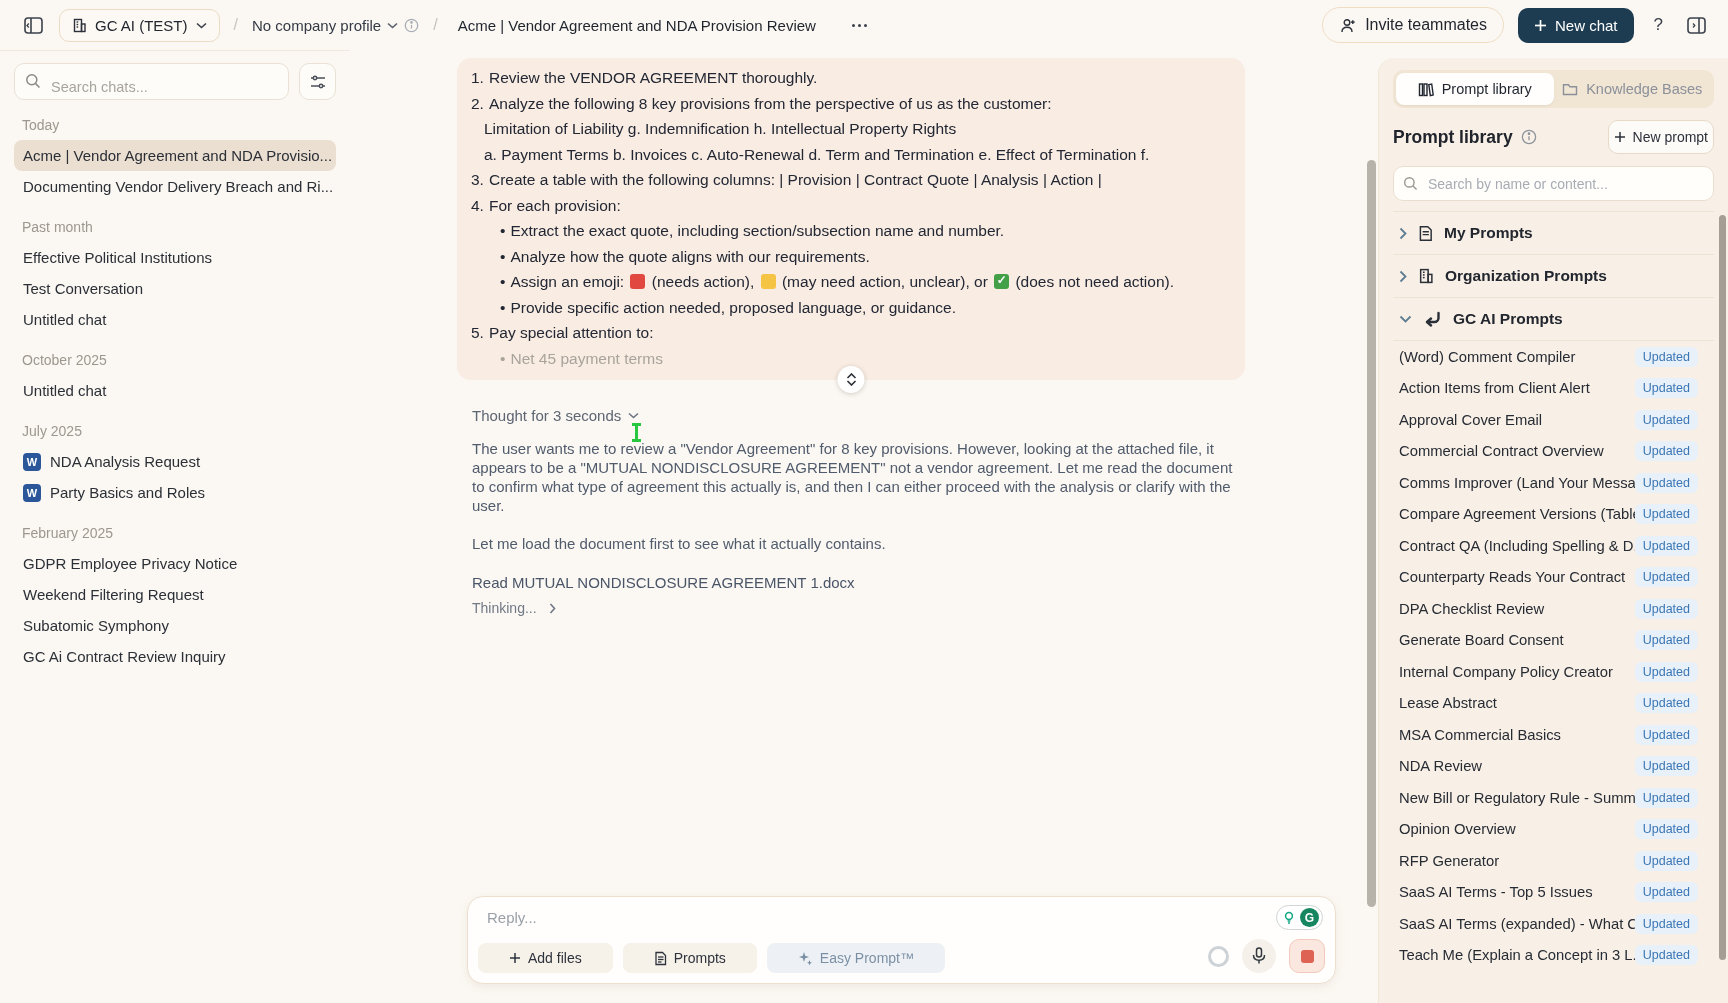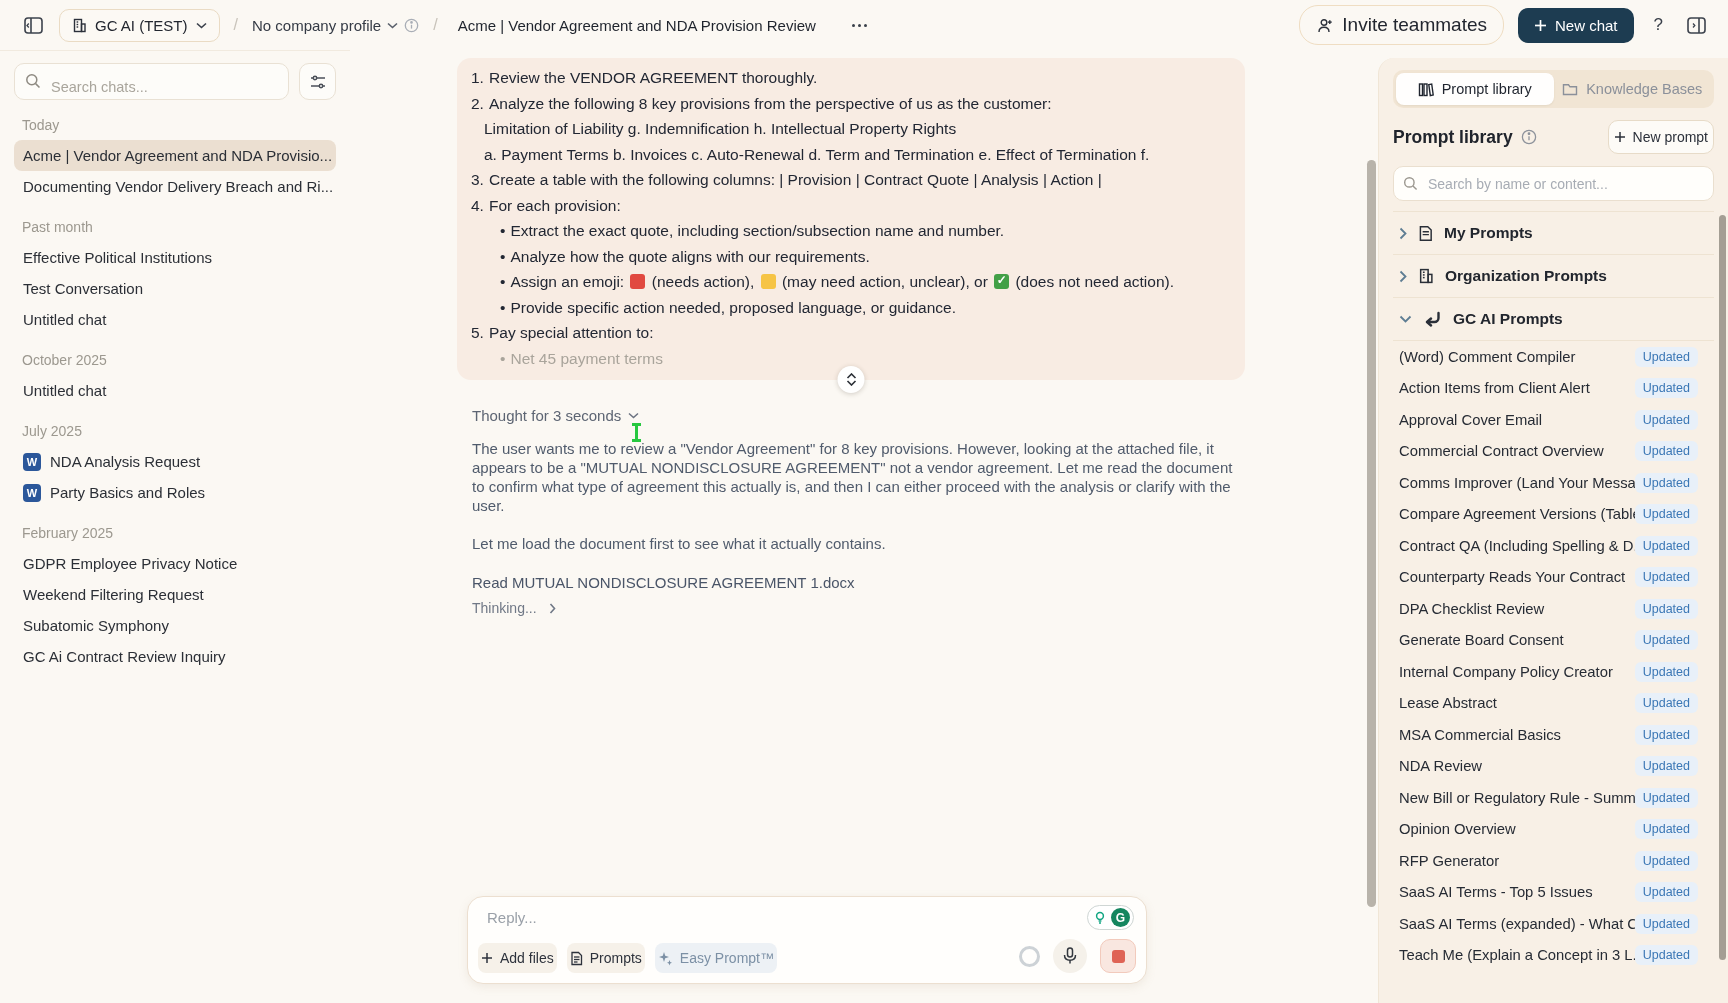--- a/index.html
+++ b/index.html
@@ -14,21 +14,21 @@
   
   .topbar { height:50px; display:flex; align-items:center; padding:0 18px 0 20px; gap:12px; }
   .icon-btn { background:none; border:none; padding:4px; cursor:pointer; color:#3d434d; display:flex; align-items:center; }
   .org-pill { display:flex; align-items:center; gap:8px; border:1px solid #eadbc4; border-radius:10px; padding:7px 12px; background:#fcf9f4; font-size:15px; color:#22262f; cursor:pointer; }
   .crumb-sep { color:#c8c3ba; font-size:16px; padding:0 2px; }
   .profile { display:flex; align-items:center; gap:6px; font-size:15px; color:#343a45; cursor:pointer; }
   .chat-title { font-size:15px; color:#1f242d; margin-left:6px; white-space:nowrap; }
   .more-dots { display:flex; gap:3px; margin-left:18px; padding:6px; cursor:pointer; }
   .more-dots i { width:3px; height:3px; border-radius:50%; background:#3a404a; }
   .tb-right { margin-left:auto; display:flex; align-items:center; gap:14px; }
-  .invite-btn { display:flex; align-items:center; gap:9px; border:1px solid #efddc2; border-radius:19px; padding:8px 16px; background:transparent; font-size:19px; color:#22262f; cursor:pointer; }
+  .invite-btn { display:flex; align-items:center; gap:9px; border:1px solid #efddc2; border-radius:19px; padding:8px 16px; background:transparent; font-size:16px; color:#22262f; cursor:pointer; }
   .newchat-btn { display:flex; align-items:center; gap:8px; border:none; border-radius:10px; padding:9px 16px; background:#1d3c51; color:#fff; font-size:15px; cursor:pointer; }
   .help-btn { font-size:17px; color:#3a404a; background:none; border:none; cursor:pointer; padding:4px 6px; }
 
   
   .shell { display:flex; height:953px; }
 
   
   .sidebar { width:350px; padding:12px 14px 0; flex:none; border-top:1px solid #f1eadf; }
   .search-row { display:flex; gap:10px; }
   .search-box { flex:1; position:relative; }
@@ -63,28 +63,28 @@
   .tool-row { margin-top:21px; font-size:15px; color:#4a5568; cursor:pointer; }
   .think-row { margin-top:9px; display:flex; align-items:center; gap:12px; font-size:14px; color:#707886; cursor:pointer;text-align:right; }
 
   .cursor-ibeam { position:absolute; left:285px; top:373px; width:3px; height:19px; background:#27c840; }
   .cursor-ibeam::before, .cursor-ibeam::after { content:""; position:absolute; left:-3px; width:9px; height:3px; background:#27c840; }
   .cursor-ibeam::before { top:0; } .cursor-ibeam::after { bottom:0; }
 
   .sb-main { position:absolute; right:2px; top:110px; width:9px; height:747px; border-radius:5px; background:#b8b3aa; cursor:pointer; }
 
   
-  .reply { position:absolute; left:117px; top:846px; width:680px; height:88px; background:#fffefc; border:1px solid #ecdfd0; border-radius:16px; box-shadow:0 3px 10px rgba(170,150,120,.14); }
+  .reply { position:absolute; left:117px; top:846px; width:869px; height:88px; background:#fffefc; border:1px solid #ecdfd0; border-radius:16px; box-shadow:0 3px 10px rgba(170,150,120,.14); }
   .reply input { position:absolute; left:17px; top:11px; width:560px; border:none; outline:none; background:transparent; font-size:15px; color:#2c313b; font-family:inherit; }
   .reply input::placeholder { color:#9aa0a8; }
   .gram-badge { position:absolute; right:12px; top:8px; display:flex; align-items:center; gap:3px; border:1.5px solid #cfd6d4; border-radius:14px; padding:2px 3px; background:#fff; cursor:pointer; }
   .gram-bulb { width:17px; height:17px; border-radius:5px; background:#fff; display:flex; align-items:center; justify-content:center; }
   .gram-g { width:19px; height:19px; border-radius:50%; background:#15865f; color:#fff; font-size:12px; font-weight:bold; display:flex; align-items:center; justify-content:center; }
   .reply-actions { position:absolute; left:10px; bottom:10px; display:flex; gap:10px; }
-  .pill-btn { display:flex; align-items:center; gap:7px; background:#f6f1e9; border:none; border-radius:8px; padding:7px 3px; font-size:14px; color:#2d323c; cursor:pointer; font-family:inherit; }
+  .pill-btn { display:flex; align-items:center; gap:7px; background:#f6f1e9; border:none; border-radius:8px; padding:7px 31px; font-size:14px; color:#2d323c; cursor:pointer; font-family:inherit; }
   .pill-btn.easy { background:#edf1f5; color:#7c90a5; }
   .reply-right { position:absolute; right:10px; bottom:10px; display:flex; align-items:center; gap:13px; }
   .circle-o { width:21px; height:21px; border:3px solid #cdd2d6; border-radius:50%; }
   .mic-btn { width:34px; height:34px; border-radius:50%; background:#f5f1ea; border:none; display:flex; align-items:center; justify-content:center; cursor:pointer; color:#33383f; }
   .stop-btn { width:36px; height:34px; border-radius:10px; background:#f9e7e0; border:1.5px solid #f2cabc; display:flex; align-items:center; justify-content:center; cursor:pointer; }
   .stop-btn i { width:13px; height:13px; background:#df6355; border-radius:3px; }
 
   
   .panel { width:350px; flex:none; margin-top:8px; background:#f8f0e6; border-top-left-radius:16px; border-left:1px solid #f0e6d6; padding:12px 14px 0; position:relative; overflow:hidden; }
   .ptabs { display:flex; background:#f1e5d4; border-radius:10px; padding:3px; }

